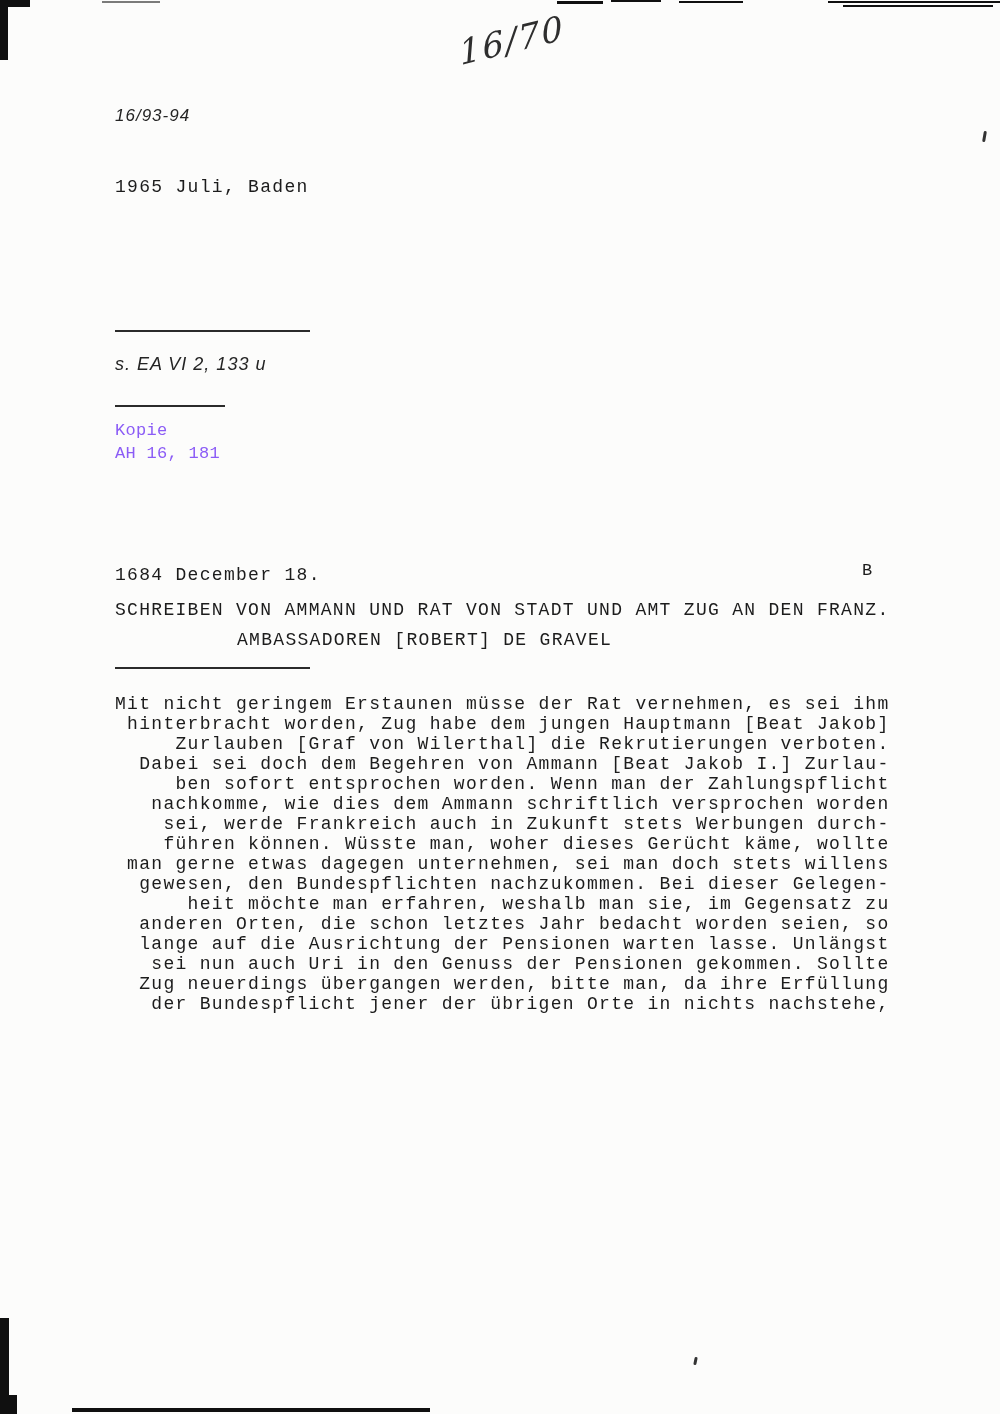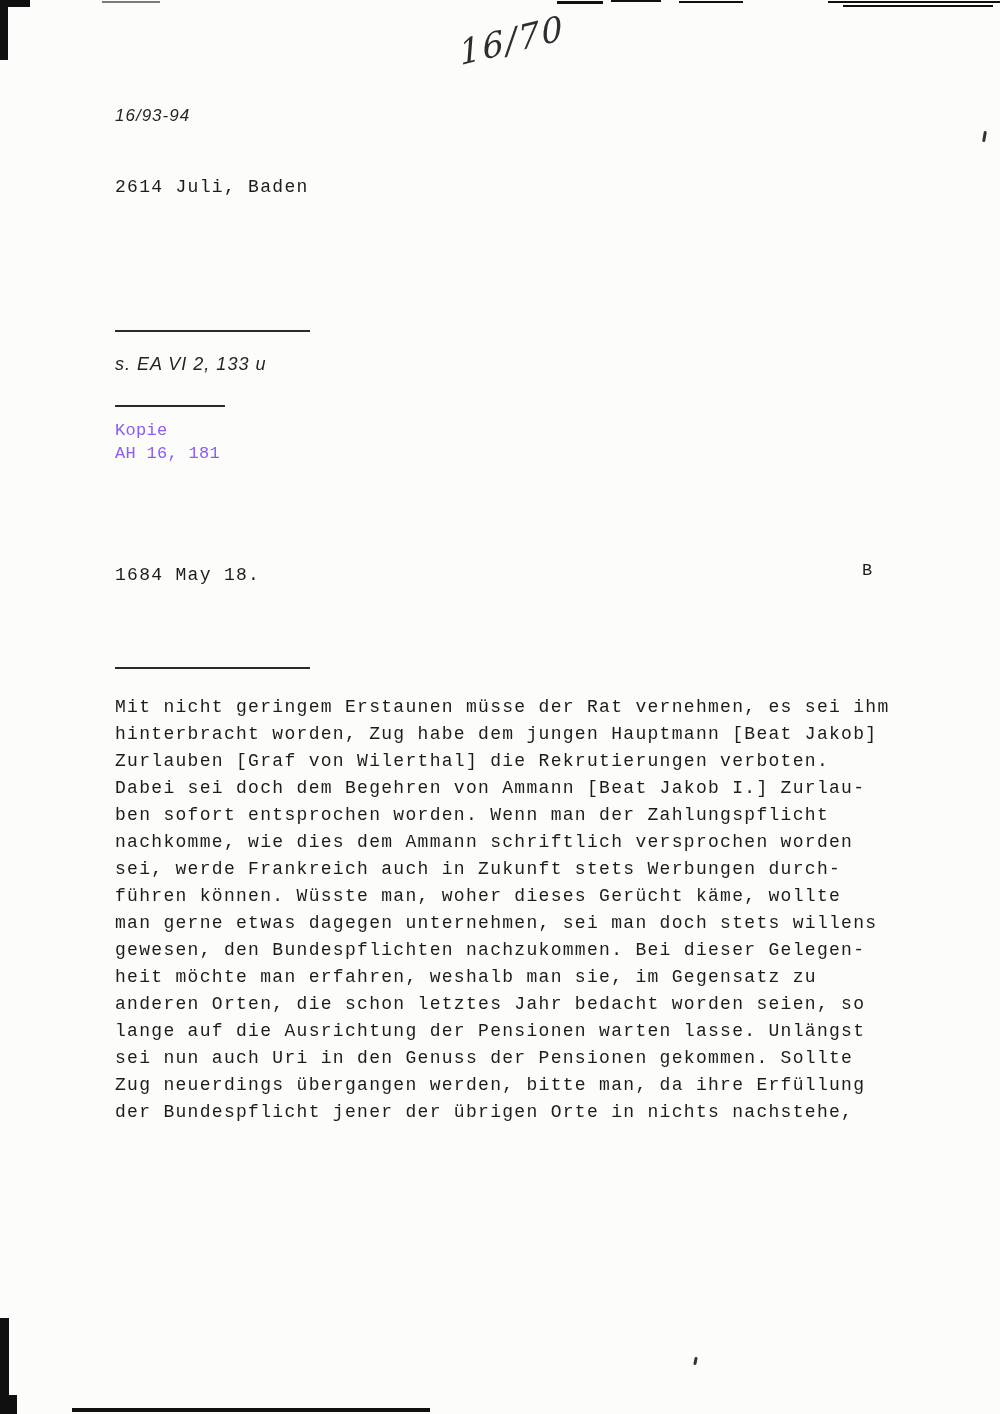--- a/index.html
+++ b/index.html
@@ -28,21 +28,22 @@
   }
   .hang {
     padding-left: 122px;
     text-indent: -122px;
     white-space: pre;
     line-height: 25.5px;
   }
   .hang94 { line-height: 30px; }
   .body-text {
     white-space: pre;
-    line-height: 27px;
+    line-height: 20px;
+    text-align: right;
   }
   .serif-italic {
     font-family: Liberation Sans, sans-serif;
     font-style: italic;
     font-size: 18px;
     letter-spacing: 1px;
     color: #242424;
   }
   .num {
     font-family: "DejaVu Sans Mono", monospace;
@@ -85,37 +86,39 @@
   <div class="artifact" style="left:0; top:1318px; width:9px; height:96px;"></div>
   <div class="artifact" style="left:0; top:1395px; width:17px; height:19px;"></div>
   <div class="artifact" style="left:72px; top:1408px; width:358px; height:4px;"></div>
   <div class="artifact" style="left:694px; top:1357px; width:3px; height:8px; border-radius:2px; transform:rotate(12deg); background:#333;"></div>
 
   <div class="abs handwritten" style="left:458px; top:20px;">16/70</div>
 
   <div class="abs serif-italic" style="left:115px; top:106px; font-size:17px;">16/93-94</div>
 
 
-  <div class="abs tw" style="left:115px; top:177px;">2614 Juli, Baden</div>
+  <div class="abs tw" style="left:115px; top:177px;">1965 Juli, Baden</div>
 
 
   <div class="rule" style="left:115px; top:330px; width:195px;"></div>
 
   <div class="abs serif-italic" style="left:115px; top:354px;">s. EA VI 2, 133 u</div>
 
   <div class="rule" style="left:115px; top:405px; width:110px;"></div>
 
   <div class="abs tw-sm" style="left:115px; top:419px;">Kopie
 AH 16, 181</div>
 
 
-  <div class="abs tw" style="left:115px; top:565px;">1684 May 18.</div>
+  <div class="abs tw" style="left:115px; top:565px;">1684 December 18.</div>
 
   <div class="abs tw" style="left:862px; top:561px; font-size:17px;">B</div>
 
+  <div class="abs tw hang hang94" style="left:115px; top:595px;">SCHREIBEN VON AMMANN UND RAT VON STADT UND AMT ZUG AN DEN FRANZ.
+AMBASSADOREN [ROBERT] DE GRAVEL</div>
 
   <div class="rule" style="left:115px; top:667px; width:195px;"></div>
 
   <div class="abs tw body-text" style="left:115px; top:694px;">Mit nicht geringem Erstaunen müsse der Rat vernehmen, es sei ihm
 hinterbracht worden, Zug habe dem jungen Hauptmann [Beat Jakob]
 Zurlauben [Graf von Wilerthal] die Rekrutierungen verboten.
 Dabei sei doch dem Begehren von Ammann [Beat Jakob I.] Zurlau-
 ben sofort entsprochen worden. Wenn man der Zahlungspflicht
 nachkomme, wie dies dem Ammann schriftlich versprochen worden
 sei, werde Frankreich auch in Zukunft stets Werbungen durch-

